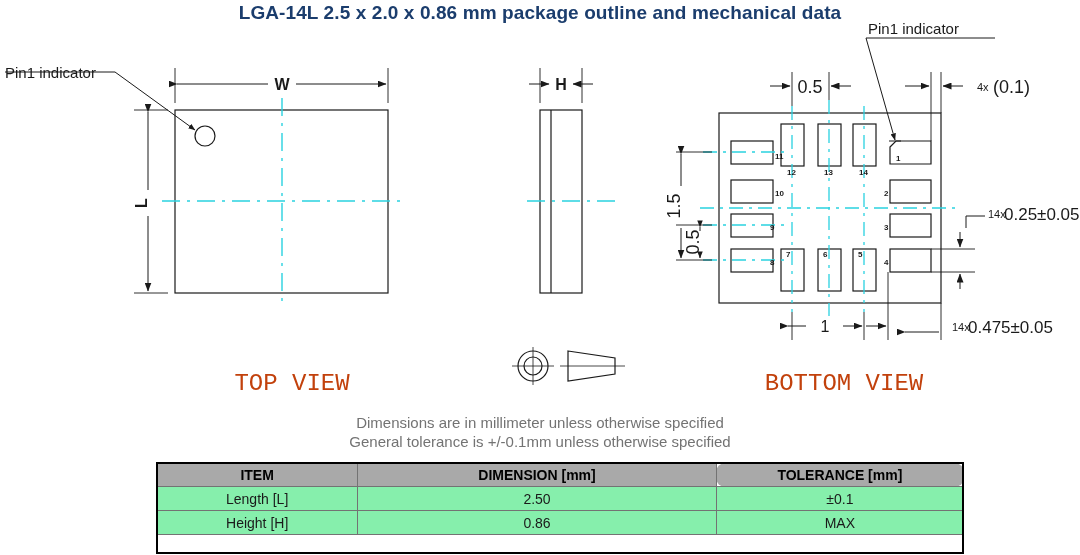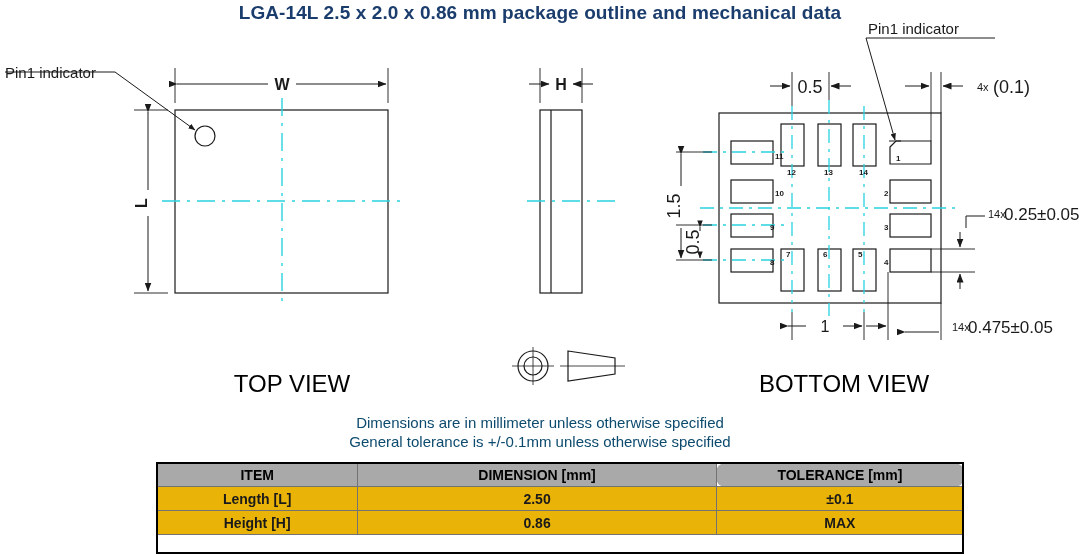--- a/index.html
+++ b/index.html
@@ -7,38 +7,38 @@
     width:1080px;height:555px;position:relative;overflow:hidden;
     font-family:"Liberation Sans", sans-serif;
     color:#1a1a1a;
   }
   .title{
     position:absolute;top:2px;left:0;width:1080px;text-align:center;
     font-size:19px;font-weight:bold;color:#1b3d6d;letter-spacing:0.1px;
   }
   svg.drawing{position:absolute;top:0;left:0;width:1080px;height:555px;}
   .viewlabel{
-    position:absolute;font-size:24px;color:#000000;font-family:Liberation Sans, sans-serif;
+    position:absolute;font-size:24px;color:#c2410c;font-family:Liberation Mono, monospace;
   }
   #top-view-label{left:222px;top:370px;width:140px;text-align:center;}
   #bottom-view-label{left:744px;top:370px;width:200px;text-align:center;}
   .note{
-    position:absolute;left:0;width:1080px;text-align:center;font-size:15px;color:#0c4a6e;
+    position:absolute;left:0;width:1080px;text-align:center;font-size:15px;color:#737373;
   }
   #note1{top:414px;}
   #note2{top:433px;}
   table.spec{
     position:absolute;left:156px;top:462px;width:808px;border-collapse:collapse;
     font-size:14px;
   }
   table.spec th, table.spec td{
     border:1px solid #737373;text-align:center;padding:1px 2px;height:21px;line-height:20px;
   }
   table.spec thead th{background:#a9a9a9;font-weight:bold;color:#000;}
-  table.spec td{background:#eab308;font-weight:bold;}
+  table.spec td{background:#86efac;font-weight:normal;}
   table.spec .c-item{width:200px;}
   table.spec .c-dim{width:360px;}
   table.spec .c-tol{width:246px;border-radius:9px;}
   .outer-frame{
     position:absolute;left:156px;top:462px;width:808px;height:92px;
     border:2px solid #000;box-sizing:border-box;pointer-events:none;
   }
 </style>
 </head>
 <body>

